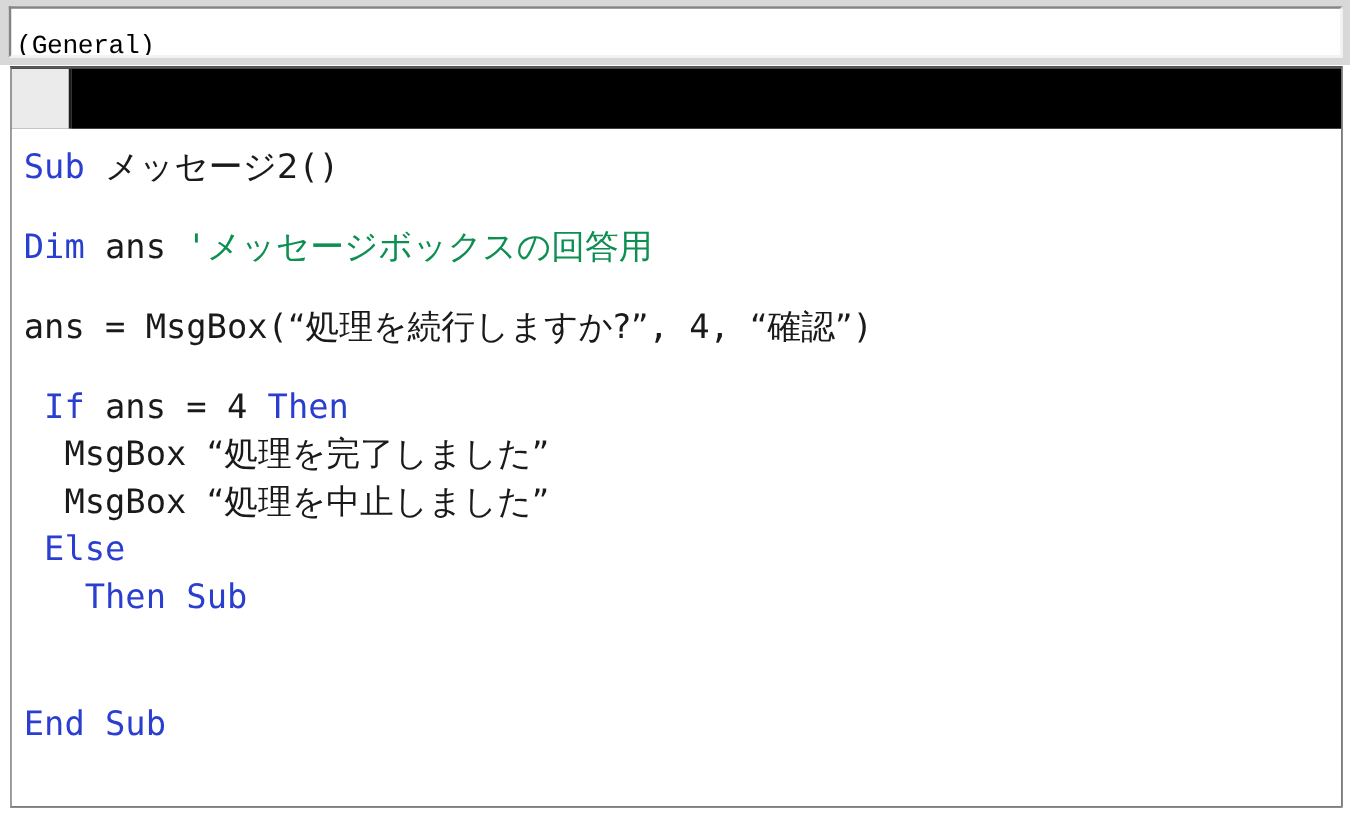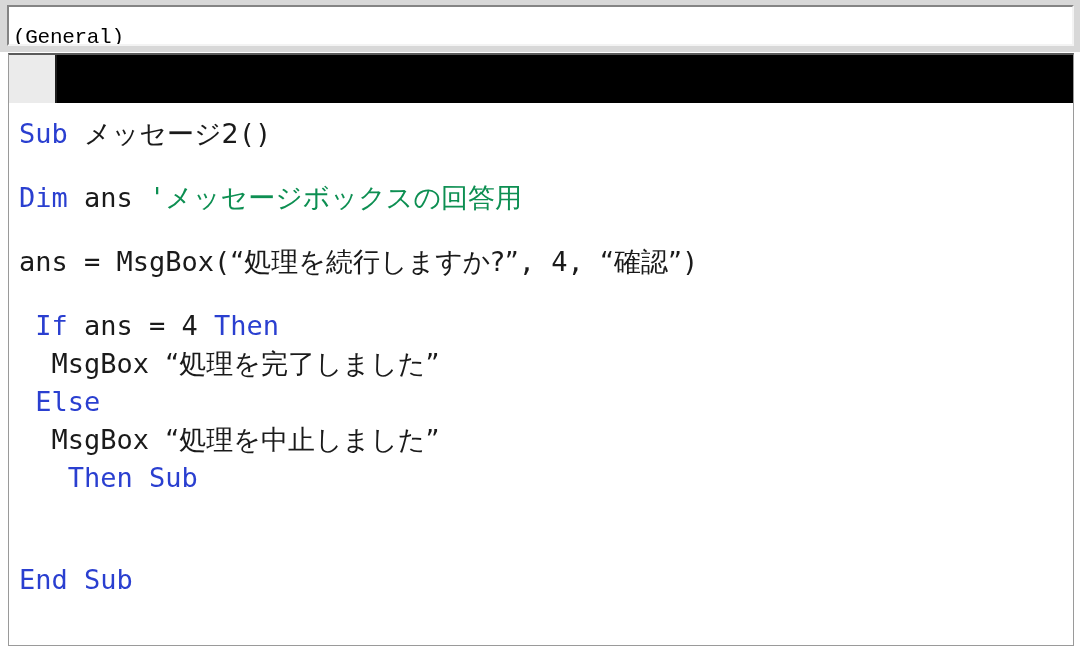--- a/index.html
+++ b/index.html
@@ -126,22 +126,22 @@
     <div class="gutter"></div>
     <div class="code-area" id="code-area">
         <div class="code-line"><span class="kw">Sub</span><span class="txt"> </span><span class="jp">メッセージ2</span><span class="txt">()</span></div>
         <div class="code-line blank">&nbsp;</div>
         <div class="code-line"><span class="kw">Dim</span><span class="txt"> ans </span><span class="cmt">'</span><span class="cmt jp">メッセージボックスの回答用</span></div>
         <div class="code-line blank">&nbsp;</div>
         <div class="code-line"><span class="txt">ans = MsgBox(</span><span class="jp">“処理を続行しますか?”</span><span class="txt">, 4, </span><span class="jp">“確認”</span><span class="txt">)</span></div>
         <div class="code-line blank">&nbsp;</div>
         <div class="code-line"><span class="txt"> </span><span class="kw">If</span><span class="txt"> ans = 4 </span><span class="kw">Then</span></div>
         <div class="code-line"><span class="txt">  MsgBox </span><span class="jp">“処理を完了しました”</span></div>
+        <div class="code-line"><span class="txt">  MsgBox </span><span class="jp">“処理を中止しました”</span></div>
         <div class="code-line"><span class="txt"> </span><span class="kw">Else</span></div>
-        <div class="code-line"><span class="txt">  MsgBox </span><span class="jp">“処理を中止しました”</span></div>
         <div class="code-line"><span class="txt">   </span><span class="kw">Then Sub</span></div>
         <div class="code-line"><span class="txt"> </span></div>
         <div class="code-line blank">&nbsp;</div>
         <div class="code-line"><span class="kw">End Sub</span></div>
       </div>
   </div>
 
 </div>
 
 </body></html>

